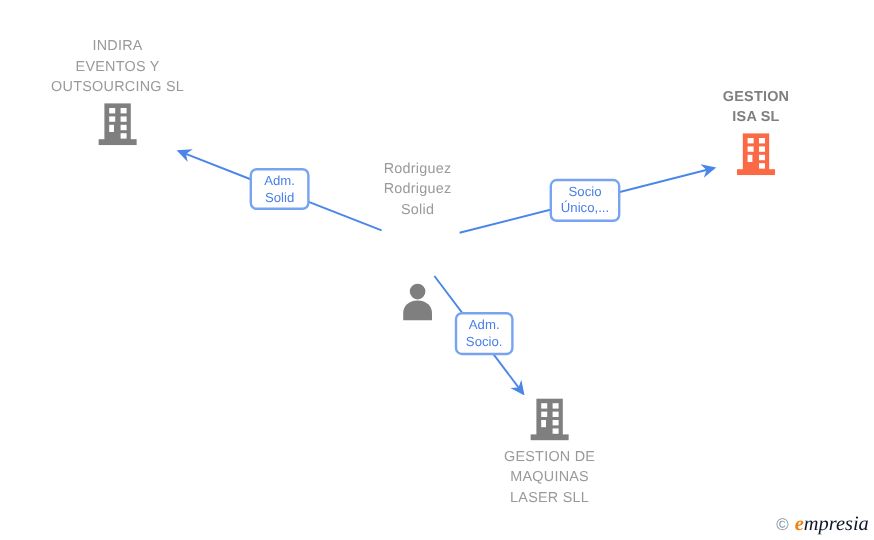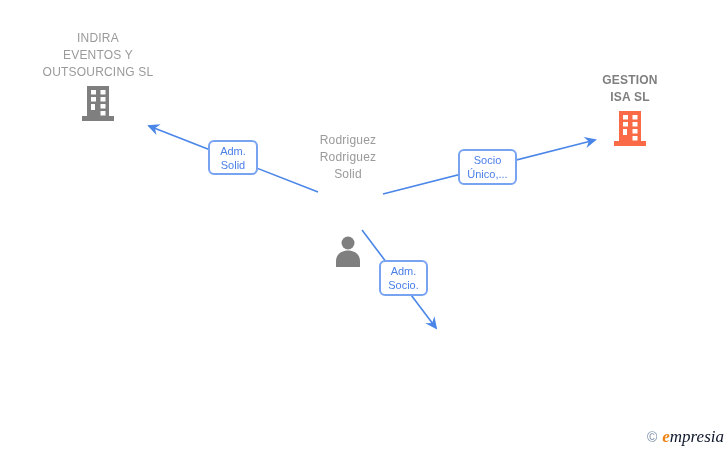--- a/index.html
+++ b/index.html
@@ -137,20 +137,42 @@
       <span>Solid</span>
     </div>
     <svg class="person-icon" style="margin-top:8px" width="32" height="32" viewBox="0 0 32 32">
       <g fill="#7f7f7f">
         <circle cx="16" cy="8" r="6.5"></circle>
         <path d="M16,15.5 c-7.5,0 -12,4.8 -12,10.5 v6 h24 v-6 c0,-5.7 -4.5,-10.5 -12,-10.5 z"></path>
       </g>
     </svg>
   </div>
 
+  <div class="node" id="node-gestion">
+    <svg class="building-icon icon-gap-above" width="32" height="35" viewBox="0 0 32 35">
+      <g fill="#7f7f7f">
+        <rect x="5" y="0" width="22" height="31"></rect>
+        <rect x="0" y="30" width="32" height="5"></rect>
+      </g>
+      <g fill="#ffffff">
+        <rect x="9" y="4" width="5" height="4.5"></rect>
+          <rect x="18.5" y="4" width="5" height="4.5"></rect>
+        <rect x="9" y="11" width="5" height="4.5"></rect>
+          <rect x="18.5" y="11" width="5" height="4.5"></rect>
+        <rect x="9" y="18" width="4" height="6"></rect>
+          <rect x="18.5" y="18" width="5" height="4.5"></rect>
+        <rect x="18.5" y="25" width="5" height="4.5"></rect>
+      </g>
+    </svg>
+    <div class="node-label">
+      <span>GESTION DE</span>
+      <span>MAQUINAS</span>
+      <span>LASER SLL</span>
+    </div>
+  </div>
 
   <div class="edge-box" id="box-adm-unico">
     <span>Adm.</span>
     <span>Solid</span>
   </div>
   <div class="edge-box" id="box-socio">
     <span>Socio</span>
     <span>Único,...</span>
   </div>
   <div class="edge-box" id="box-adm-solid">

